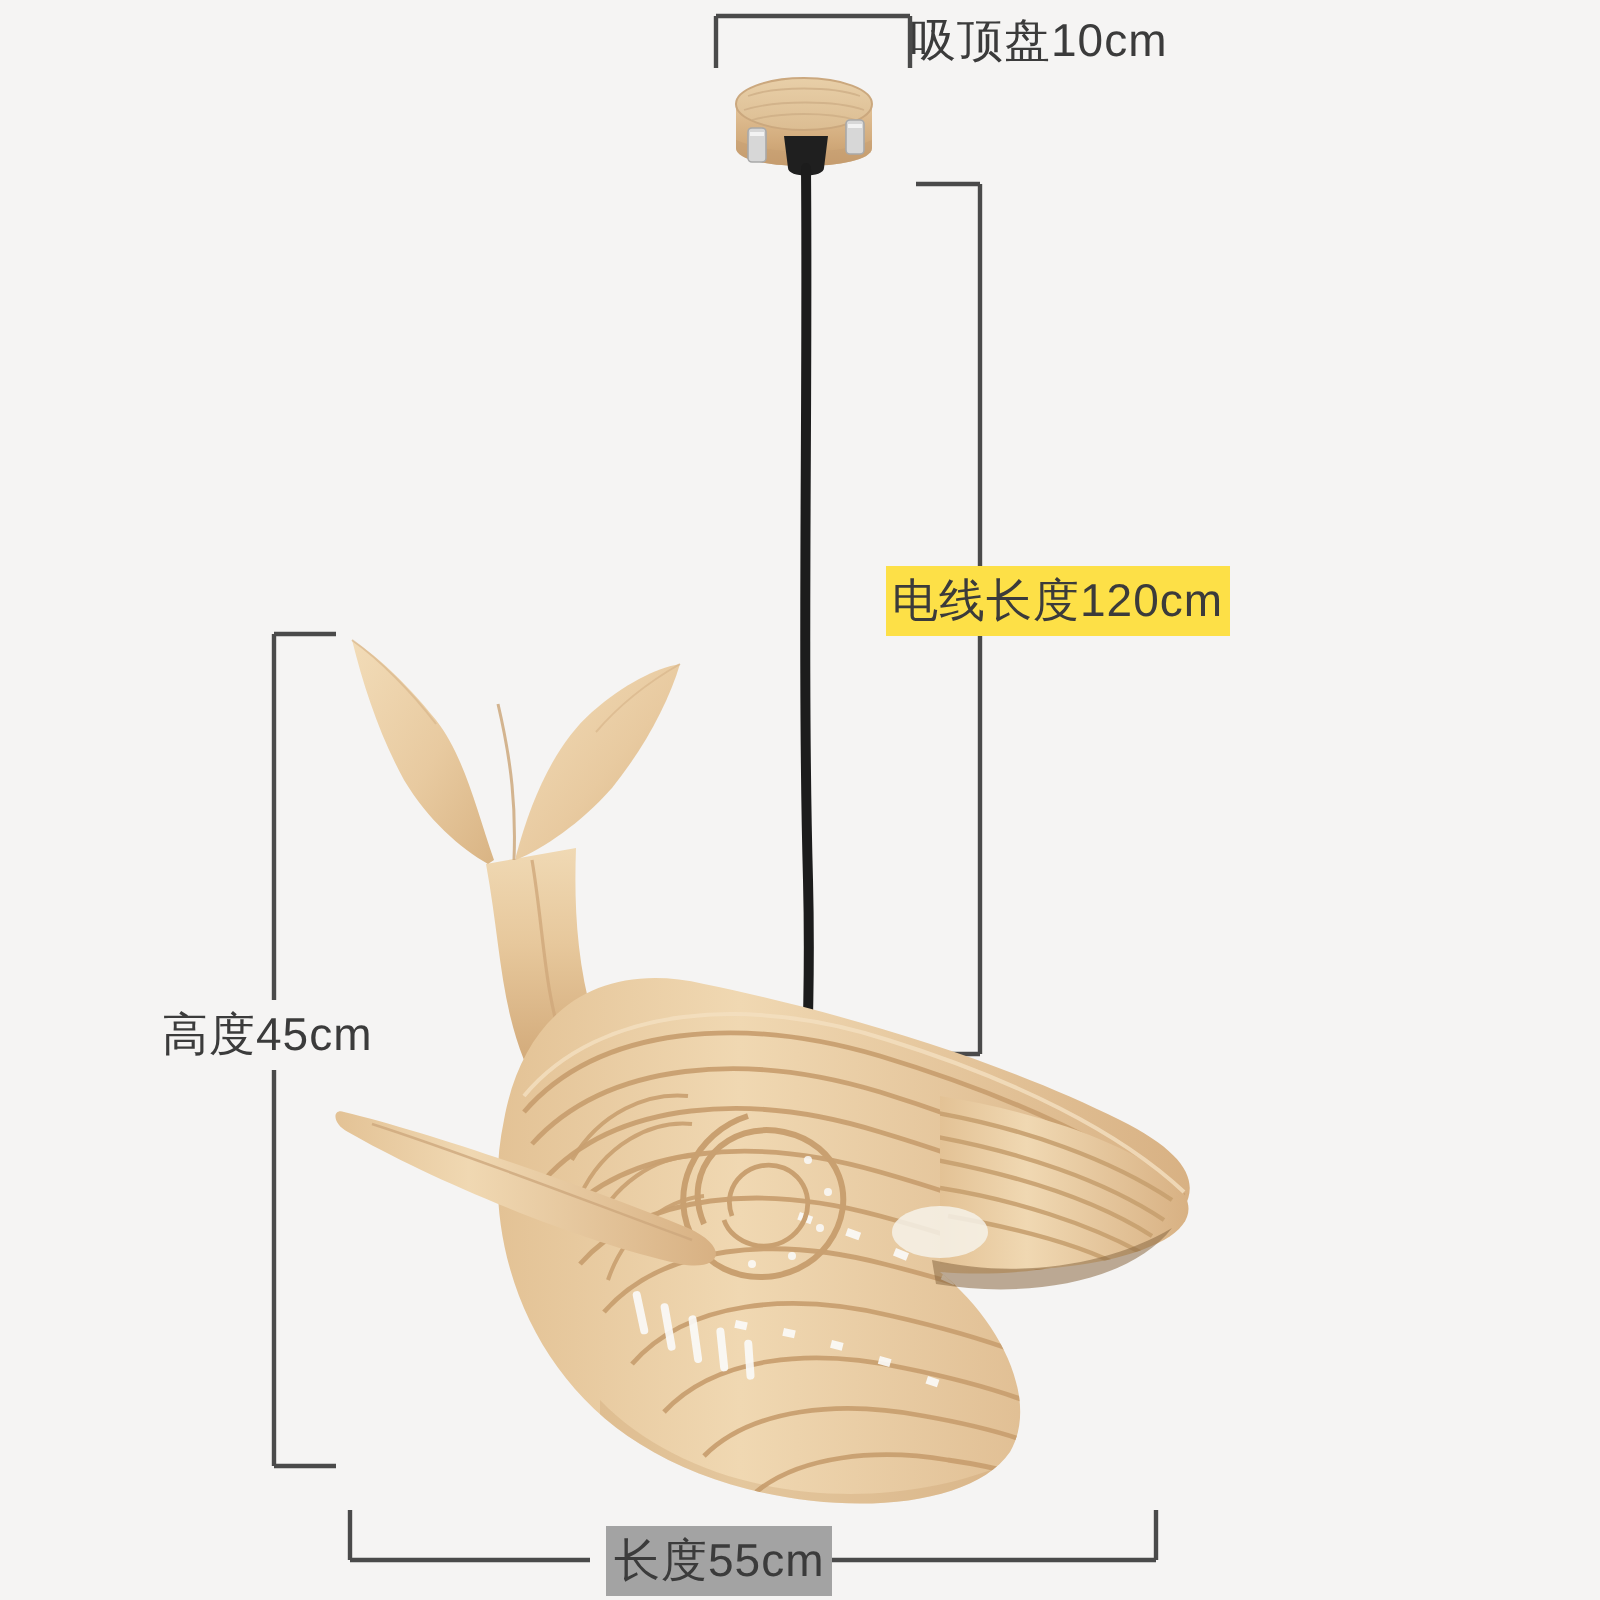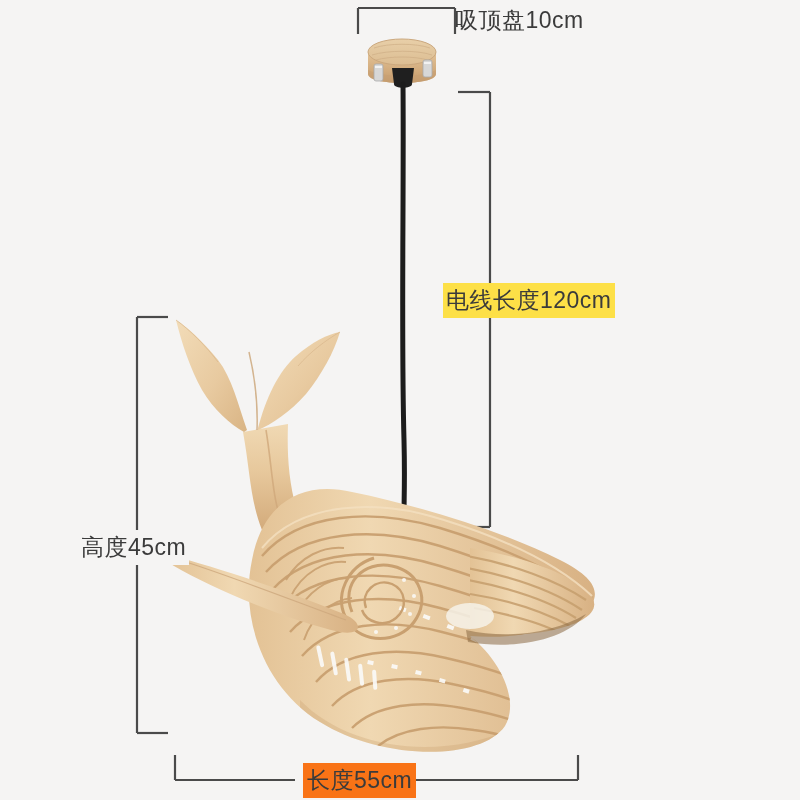--- a/index.html
+++ b/index.html
@@ -14,22 +14,22 @@
   .dim-label{
     position:absolute;
     color:#3b3b3b;
     font-size:23px;
     letter-spacing:.5px;
     white-space:nowrap;
     font-family:"Liberation Sans","DejaVu Sans",sans-serif;
   }
   #lbl-canopy{left:455px;top:5px;}
   #lbl-wire{left:443px;top:283px;background:#fde047;padding:2px 3px;}
-  #lbl-height{left:78px;top:530px;background:#f5f4f3;padding:2px 3px;}
-  #lbl-length{left:303px;top:763px;background:#f97316;padding:2px 4px;}
+  #lbl-height{left:78px;top:500px;background:#f5f4f3;padding:2px 3px;}
+  #lbl-length{left:303px;top:763px;background:#a3a3a3;padding:2px 4px;}
   svg{position:absolute;left:0;top:0;}
 </style>
 </head>
 <body>
 
 <div id="stage">
 
   <svg width="800" height="800" viewBox="0 0 800 800">
     <defs>
       <linearGradient id="woodV" x1="0" y1="0" x2="0" y2="1">

